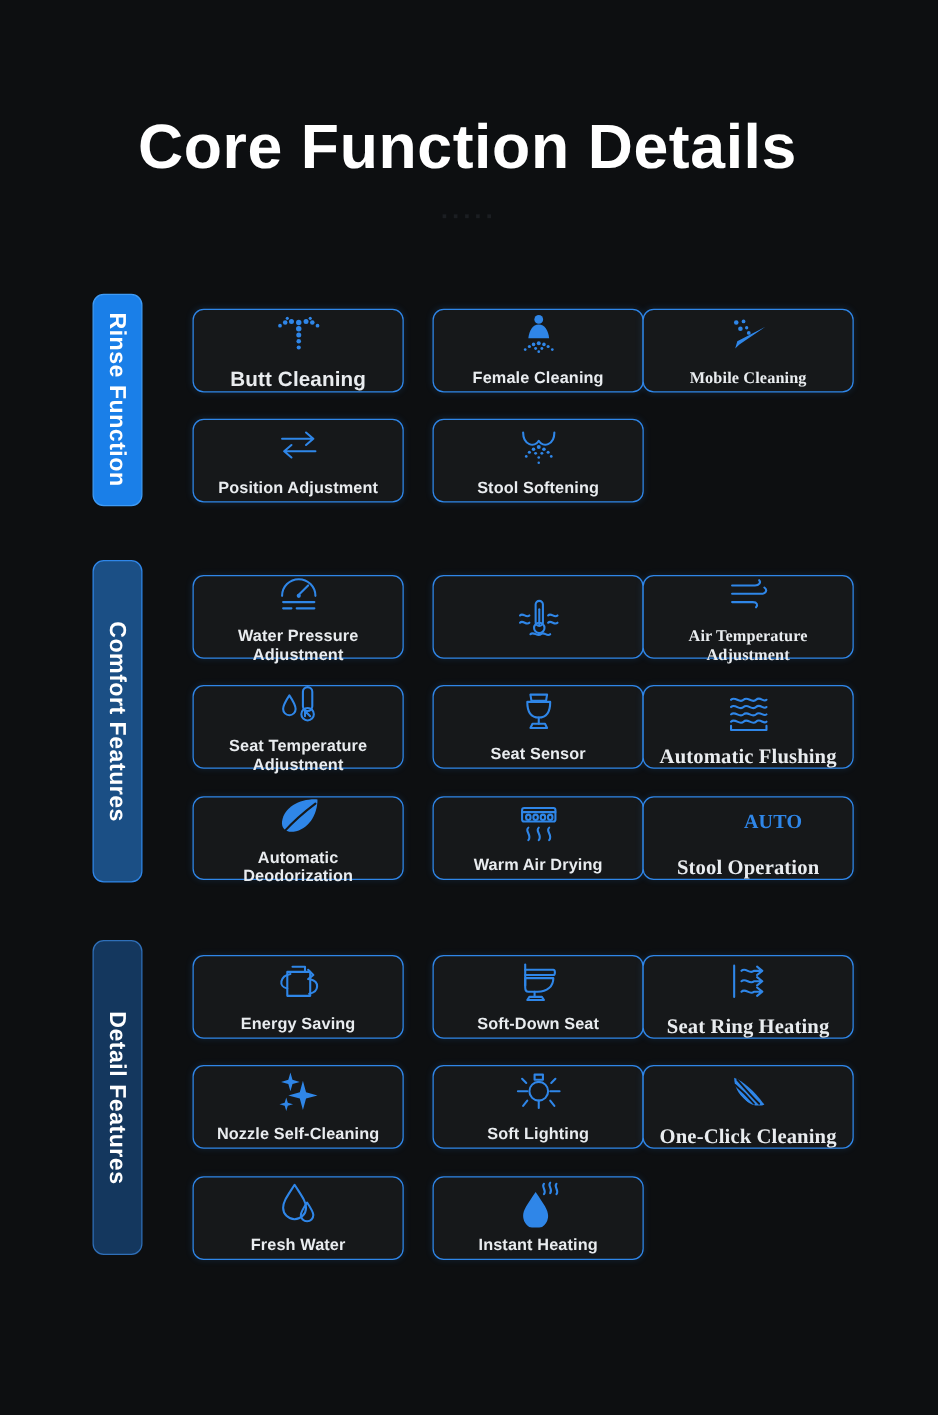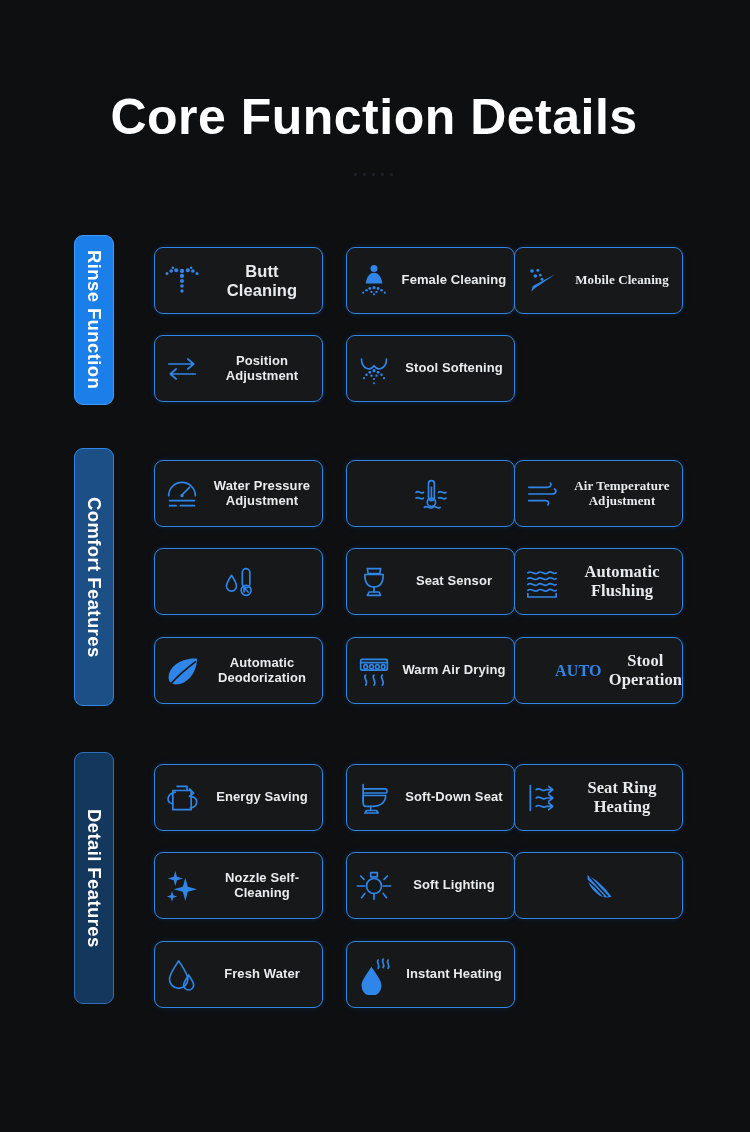--- a/index.html
+++ b/index.html
@@ -84,21 +84,21 @@
   .cards { position: absolute; left: 154px; top: 0; width: 530px; }
 
   .card {
     position: absolute;
     width: 169px;
     height: 67px;
     border: 1.4px solid #2f86e8;
     border-radius: 9px;
     background: #16181a;
     display: flex;
-    flex-direction: row;
+    flex-direction: column;
     align-items: center;
     justify-content: center;
     gap: 7px;
     padding: 0 7px;
     box-shadow: 0 0 6px rgba(47,134,232,0.16);
   }
 
   .card .ico {
     flex: 0 0 auto;
     width: 40px;
@@ -276,20 +276,21 @@
         </div>
         <div class="card c0 r1">
           <span class="ico">
             <svg viewBox="0 0 48 48">
               <path d="M15 16 C11 22 9 25 9 29 A6 6 0 0 0 21 29 C21 25 19 22 15 16 Z" stroke="currentColor" fill="none" stroke-width="2" stroke-linecap="round" stroke-linejoin="round"></path>
               <rect x="28" y="8" width="9" height="23" rx="4.5" stroke="currentColor" fill="none" stroke-width="2" stroke-linecap="round" stroke-linejoin="round"></rect>
               <circle cx="32.5" cy="34" r="6" stroke="currentColor" fill="none" stroke-width="2" stroke-linecap="round" stroke-linejoin="round"></circle>
               <path d="M30 30 L30 36 M35 36 L30 31" stroke="currentColor" fill="none" stroke-width="2" stroke-linecap="round" stroke-linejoin="round"></path>
             </svg>
           </span>
+          <span class="lbl sz-m">Seat Temperature Adjustment</span>
         </div>
         <div class="card c1 r1">
           <span class="ico">
             <svg viewBox="0 0 48 48">
               <path d="M16 8 L32 8 L31 14 L17 14 Z" stroke="currentColor" fill="none" stroke-width="2" stroke-linecap="round" stroke-linejoin="round"></path>
               <path d="M13 15 L35 15 C35 25 31 30 24 30 C17 30 13 25 13 15 Z" stroke="currentColor" fill="none" stroke-width="2" stroke-linecap="round" stroke-linejoin="round"></path>
               <path d="M24 30 L24 36" stroke="currentColor" fill="none" stroke-width="2" stroke-linecap="round" stroke-linejoin="round"></path>
               <path d="M16 40 L32 40 L30 36 L18 36 Z" stroke="currentColor" fill="none" stroke-width="2" stroke-linecap="round" stroke-linejoin="round"></path>
             </svg>
           </span>
@@ -405,20 +406,21 @@
         </div>
         <div class="card c2 r1">
           <span class="ico">
             <svg viewBox="0 0 48 48">
               <path d="M10 11 C18 14 30 24 39 37 C33 39 26 37 21 33 C14 27 10 19 10 11 Z" fill="currentColor"></path>
               <path d="M13 13 C20 21 27 29 34 36" stroke="#16181a" fill="none" stroke-width="1.8" stroke-linecap="round"></path>
               <path d="M11 18 C17 23 23 29 29 36" stroke="#16181a" fill="none" stroke-width="1.8" stroke-linecap="round"></path>
               <path d="M11 25 C15 28 19 32 24 37" stroke="#16181a" fill="none" stroke-width="1.8" stroke-linecap="round"></path>
             </svg>
           </span>
+          <span class="lbl sz-l">One-Click Cleaning</span>
         </div>
         <div class="card c0 r2">
           <span class="ico">
             <svg viewBox="0 0 48 48">
               <path d="M20 7 C13 18 9 23 9 29 A11 11 0 0 0 31 29 C31 23 27 18 20 7 Z" stroke="currentColor" fill="none" stroke-width="2" stroke-linecap="round" stroke-linejoin="round"></path>
               <path d="M32 24 C28 30 26 33 26 36 A6 6 0 0 0 38 36 C38 33 36 30 32 24 Z" stroke="currentColor" fill="none" stroke-width="2" stroke-linecap="round" stroke-linejoin="round"></path>
             </svg>
           </span>
           <span class="lbl sz-m">Fresh Water</span>
         </div>

